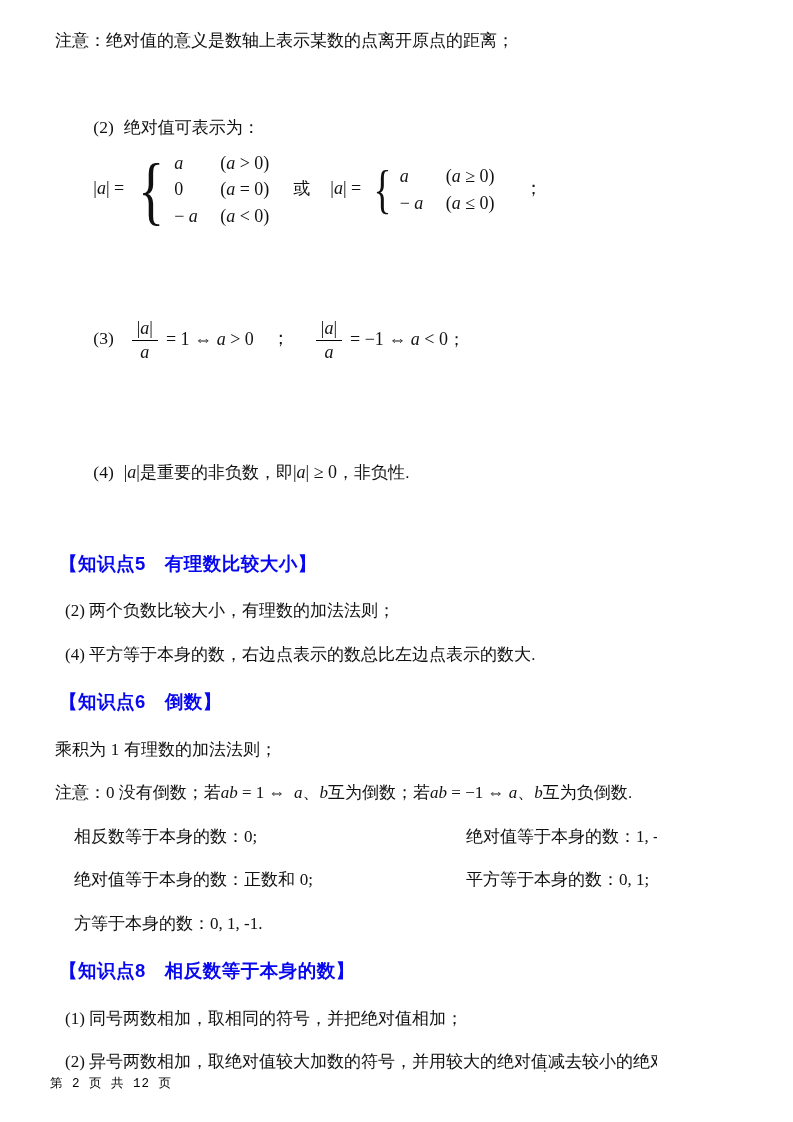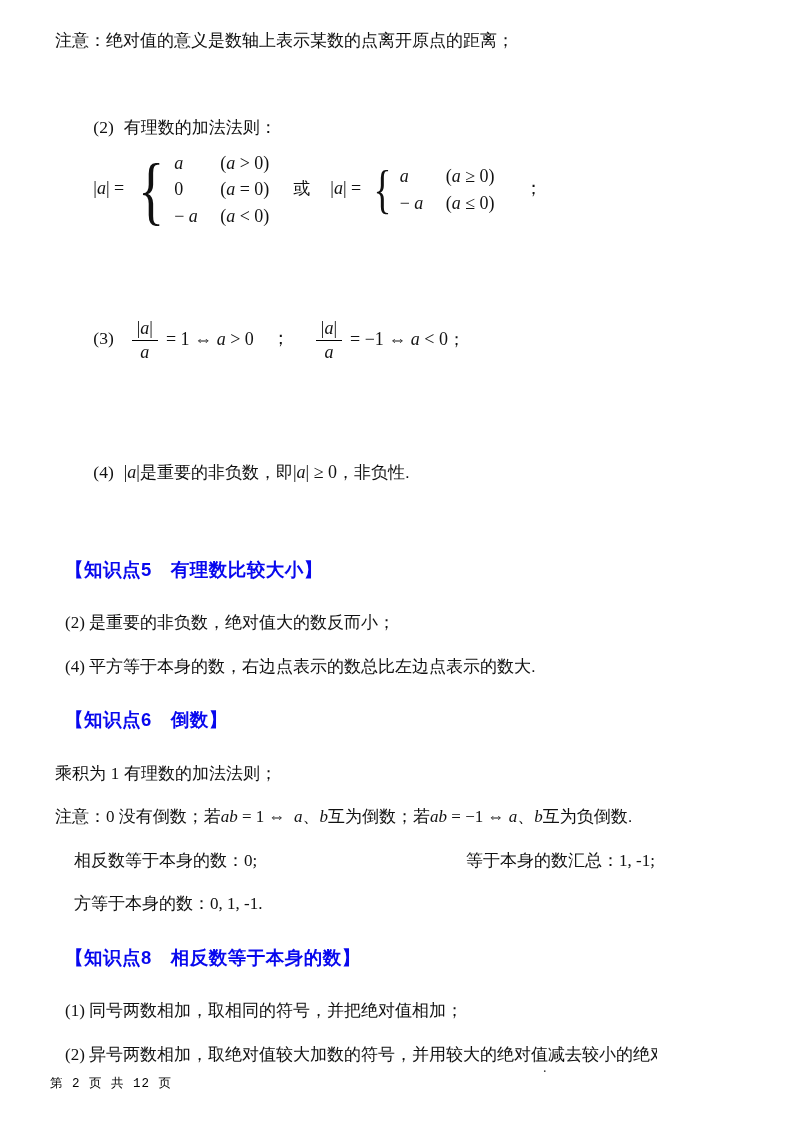--- a/index.html
+++ b/index.html
@@ -1,21 +1,21 @@
 <!DOCTYPE html>
 <html style="--accent: #0808ee;"><head>
 <meta charset="utf-8">
 <style>
   html,body{margin:0;padding:0;background:#ffffff;}
   .page{position:relative;width:657px;height:1122px;background:#ffffff;
         font-family:"Liberation Sans",sans-serif;color:#111;overflow:hidden;}
   .doc{position:absolute;left:55px;top:19px;width:688px;font-size:17px;line-height:43.5px;}
   .para{margin:0;white-space:pre-wrap;}
   .li{padding-left:10px;}
-  .kp-heading{color:var(--accent,#0808ee);font-weight:700;font-size:18.5px;margin:10px;
+  .kp-heading{color:var(--accent,#0808ee);font-weight:700;font-size:18.5px;margin:4px;
               line-height:43.5px;letter-spacing:0.5px;white-space:pre-wrap;}
   .m-i{font-family:"Liberation Serif",serif;font-style:italic;}
   .m-r{font-family:"Liberation Serif",serif;font-style:normal;}
   .m-c{font-family:"Liberation Sans",sans-serif;}
   .mline{font-size:18px;white-space:pre-wrap;}
   .num-tag{font-family:"Liberation Serif",serif;font-size:17.5px;margin-right:10px;}
   .cases{display:inline-flex;align-items:center;vertical-align:middle;margin:0 4px;}
   .brace{font-family:"Liberation Serif",serif;display:inline-block;
          transform:scaleX(0.72);transform-origin:center;font-weight:400;}
   .brace-3{font-size:76px;line-height:80px;}
@@ -40,50 +40,54 @@
 </style>
 </head>
 <body>
 
 <div class="page">
   <div class="doc">
 
     <p class="para">注意：绝对值的意义是数轴上表示某数的点离开原点的距离；</p>
 
     <div class="para li">
-      <span class="num-tag">(2)</span><span>有理数的加法法则：</span>
+      <span class="num-tag">(2)</span><span>绝对值可表示为：</span>
       <span class="mline"><span class="m-r">|</span><span class="m-i">a</span><span class="m-r">| = </span></span><span class="cases"><span class="brace brace-3">{</span><span class="case-col">
           <span class="case-row"><span class="case-v"><span class="m-i">a</span></span><span class="case-c"><span class="m-r">(</span><span class="m-i">a</span><span class="m-r"> &gt; 0)</span></span></span>
           <span class="case-row"><span class="case-v"><span class="m-r">0</span></span><span class="case-c"><span class="m-r">(</span><span class="m-i">a</span><span class="m-r"> = 0)</span></span></span>
           <span class="case-row"><span class="case-v"><span class="m-r">− </span><span class="m-i">a</span></span><span class="case-c"><span class="m-r">(</span><span class="m-i">a</span><span class="m-r"> &lt; 0)</span></span></span>
         </span></span><span class="orword">或</span><span class="mline"><span class="m-r">|</span><span class="m-i">a</span><span class="m-r">| = </span></span><span class="cases"><span class="brace brace-2">{</span><span class="case-col">
           <span class="case-row"><span class="case-v"><span class="m-i">a</span></span><span class="case-c"><span class="m-r">(</span><span class="m-i">a</span><span class="m-r"> ≥ 0)</span></span></span>
           <span class="case-row"><span class="case-v"><span class="m-r">− </span><span class="m-i">a</span></span><span class="case-c"><span class="m-r">(</span><span class="m-i">a</span><span class="m-r"> ≤ 0)</span></span></span>
         </span></span><span class="semi-end">；</span>
     </div>
 
     <div class="para li">
       <span class="num-tag">(3)</span><span class="frac"><span class="numer"><span class="m-r">|</span><span class="m-i">a</span><span class="m-r">|</span></span><span class="denom"><span class="m-i">a</span></span></span><span class="mline"><span class="m-r">= 1 ⇔ </span><span class="m-i">a</span><span class="m-r"> &gt; 0</span></span><span class="sep-mid">；</span><span class="frac"><span class="numer"><span class="m-r">|</span><span class="m-i">a</span><span class="m-r">|</span></span><span class="denom"><span class="m-i">a</span></span></span><span class="mline"><span class="m-r">= −1 ⇔ </span><span class="m-i">a</span><span class="m-r"> &lt; 0</span></span><span>；</span>
     </div>
 
     <div class="para li">
       <span class="num-tag">(4)</span><span class="mline"><span class="m-r">|</span><span class="m-i">a</span><span class="m-r">|</span></span><span>是重要的非负数，即</span><span class="mline"><span class="m-r">|</span><span class="m-i">a</span><span class="m-r">| ≥ 0</span></span><span>，非负性.</span>
     </div>
 
     <h2 class="kp-heading">【知识点5　有理数比较大小】</h2>
-    <div class="para li"><span class="m-r">(2) </span><span class="m-c">是重要的非负数，绝对值大的数反而小；</span></div>
+    <div class="para li"><span class="m-r">(2) </span><span class="m-c">两个负数比较大小，有理数的加法法则；</span></div>
     <div class="para li"><span class="m-r">(4) </span><span class="m-c">平方等于本身的数，右边点表示的数总比左边点表示的数大.</span></div>
 
     <h2 class="kp-heading">【知识点6　倒数】</h2>
     <div class="para"><span class="m-c">乘积为 </span><span class="m-r">1</span><span class="m-c"> 有理数的加法法则；</span></div>
     <div class="para"><span class="m-c">注意：</span><span class="m-r">0 </span><span class="m-c">没有倒数；若</span><span class="m-i">ab</span><span class="m-r"> = 1 ⇔  </span><span class="m-i">a</span><span class="m-c">、</span><span class="m-i">b</span><span class="m-c">互为倒数；若</span><span class="m-i">ab</span><span class="m-r"> = −1 ⇔ </span><span class="m-i">a</span><span class="m-c">、</span><span class="m-i">b</span><span class="m-c">互为负倒数.</span></div>
 
     <div class="kp7-row para">
       <span class="kp7-left"><span class="m-c">相反数等于本身的数：</span><span class="m-r">0;</span></span>
-      <span><span class="m-c">等于本身的数汇总：</span><span class="m-r">1, -1;</span></span>
+      <span><span class="m-c">绝对值等于本身的数：</span><span class="m-r">1, -1;</span></span>
+    </div>
+    <div class="kp7-row para">
+      <span class="kp7-left"><span class="m-c">绝对值等于本身的数：正数和 </span><span class="m-r">0;</span></span>
+      <span><span class="m-c">平方等于本身的数：</span><span class="m-r">0, 1;</span></span>
     </div>
     <div class="kp7-row para">
       <span class="kp7-left"><span class="m-c">方等于本身的数：</span><span class="m-r">0, 1, -1.</span></span>
     </div>
 
     <h2 class="kp-heading">【知识点8　相反数等于本身的数】</h2>
     <div class="para li"><span class="m-r">(1) </span><span class="m-c">同号两数相加，取相同的符号，并把绝对值相加；</span></div>
     <div class="para li"><span class="m-r">(2) </span><span class="m-c">异号两数相加，取绝对值较大加数的符号，并用较大的绝对值减去较小的绝对</span></div>
 
   </div>

